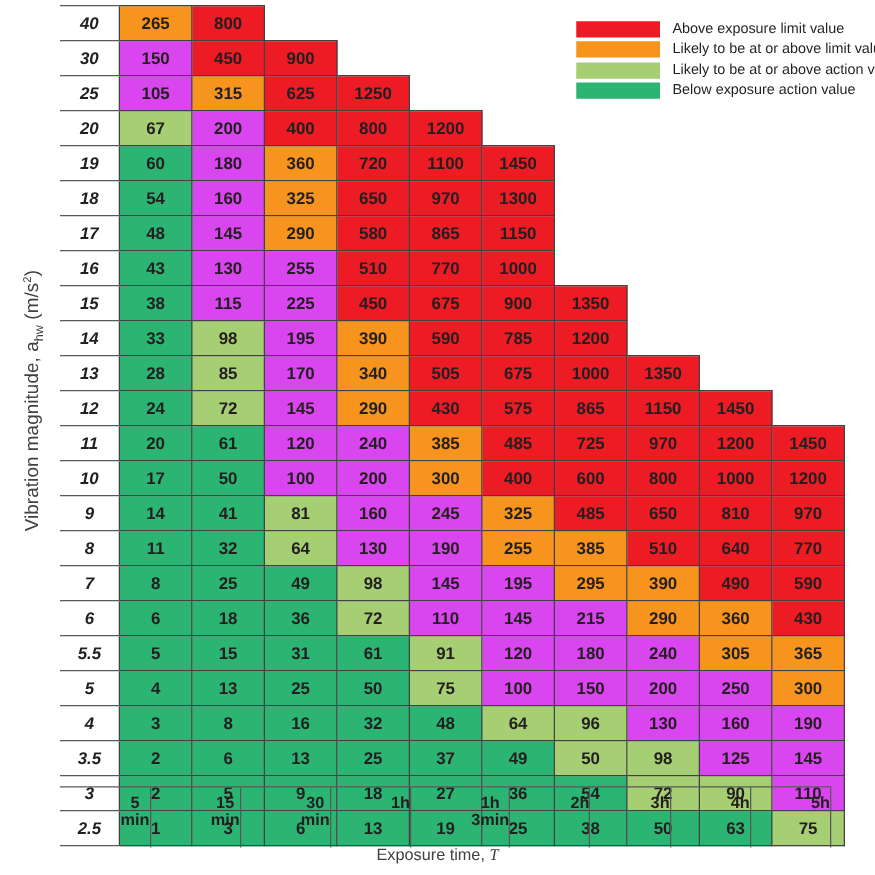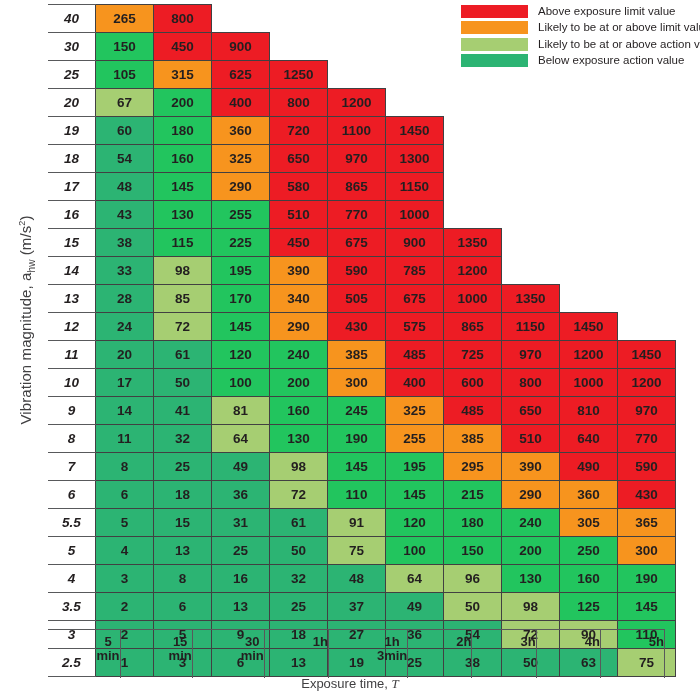--- a/index.html
+++ b/index.html
@@ -60,21 +60,21 @@
     border:1.6px solid #414042;
   }
   td.empty{
     width:57px;
     background:transparent;
     border:none;
   }
   
   .c-red   {background:#ed1c24;}
   .c-orange{background:#f7941e;}
-  .c-yellow{background:#22c55e;}
+  .c-yellow{background:#d946ef;}
   .c-lgreen{background:#a6ce72;}
   .c-green {background:#2cb473;}
 
   
   #colhead{
     position:absolute;
     left:48px;
     top:629px;
     width:617px;
     height:48px;
@@ -109,21 +109,21 @@
     width:700px;
     text-align:center;
     font-size:13px;
     color:#414042;
   }
   #xlabel i{font-family:"Liberation Serif", serif;font-style:italic;}
 
   
   #legend{
     position:absolute;
-    left:461px; top:4px;
+    left:461px; top:16px;
     width:240px;
   }
   .legrow{
     display:flex;
     align-items:center;
     height:15.6px;
     margin-bottom:.6px;
   }
   .swatch{
     width:67px;

